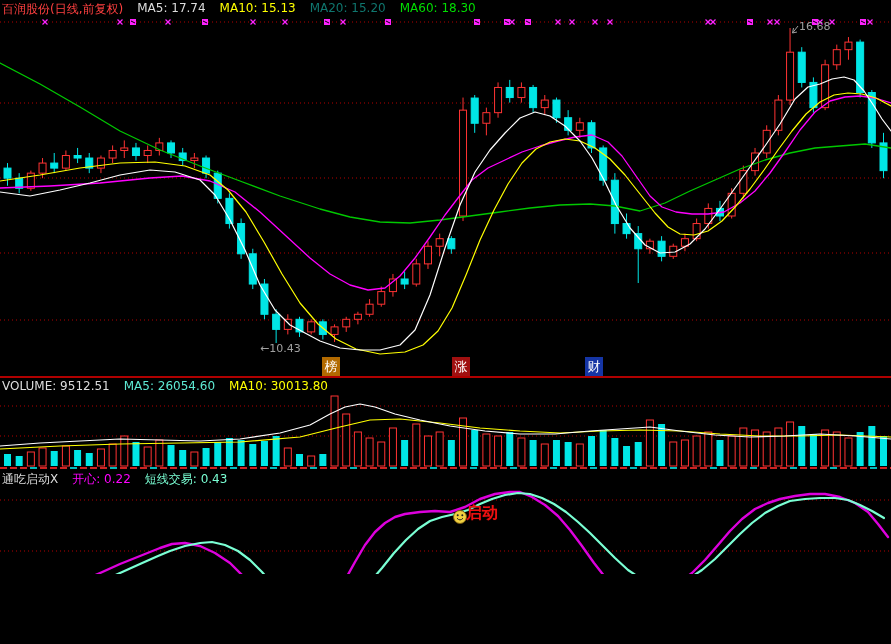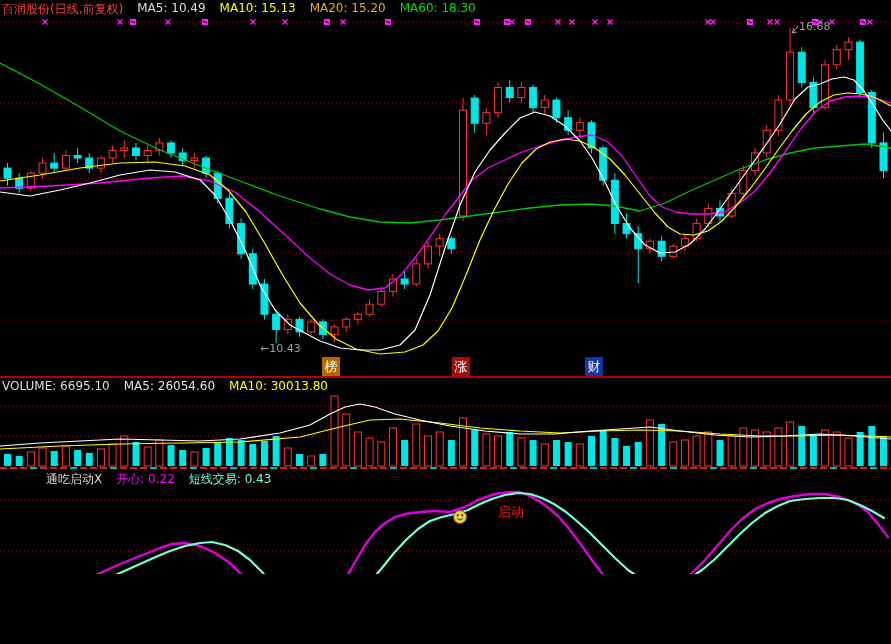--- a/index.html
+++ b/index.html
@@ -4,35 +4,35 @@
 <style>
   html,body{margin:0;padding:0;background:#000;}
   #app{position:relative;width:891px;height:574px;background:#000;overflow:hidden;
        font-family:"DejaVu Sans","Liberation Sans",sans-serif;}
   .legend{position:absolute;left:2px;display:flex;gap:14px;font-size:12px;white-space:nowrap;z-index:5;}
   .legend span{letter-spacing:0px;}
   #cv{position:absolute;left:0;top:0;z-index:1;}
   .overlay-label{position:absolute;font-size:11px;z-index:6;white-space:nowrap;}
   .wm{position:absolute;width:18px;height:19px;line-height:19px;text-align:center;color:#fff;
       font-size:13px;z-index:4;}
-  .qd{position:absolute;color:#ee1111;font-size:13px;font-weight:normal;z-index:7;text-shadow:0 0 1px #500;padding-left:32px;}
+  .qd{position:absolute;color:#ee1111;font-size:16px;font-weight:bold;z-index:7;text-shadow:0 0 1px #500;}
   .divider1{position:absolute;left:0;width:891px;height:2px;z-index:3;}
   .divider2{position:absolute;left:0;width:891px;height:2px;z-index:3;
     background:repeating-linear-gradient(90deg,#cc2222 0 7px,#000 7px 10px,#cc2222 10px 17px,#000 17px 20px,#cc2222 20px 27px,#000 27px 30px,#00bbbb 30px 37px,#000 37px 40px);}
 </style>
 </head>
 <body>
 
 <div id="app">
 
   <div class="legend" style="top:1px;">
     <span style="color:#ff4040;">百润股份(日线,前复权)</span>
-    <span style="color:#dddddd;">MA5: 10.49</span>
+    <span style="color:#dddddd;">MA5: 17.74</span>
     <span style="color:#ffff00;">MA10: 15.13</span>
-    <span style="color:#eab308;">MA20: 15.20</span>
+    <span style="color:#0f766e;">MA20: 15.20</span>
     <span style="color:#00dd00;">MA60: 18.30</span>
   </div>
 
   <svg id="cv" width="891" height="644">
       <g>
         <line x1="0" y1="22" x2="891" y2="22" stroke="#b40000" stroke-width="1" stroke-dasharray="1 3"></line>
         <line x1="0" y1="103" x2="891" y2="103" stroke="#b40000" stroke-width="1" stroke-dasharray="1 3"></line>
         <line x1="0" y1="178" x2="891" y2="178" stroke="#b40000" stroke-width="1" stroke-dasharray="1 3"></line>
         <line x1="0" y1="253" x2="891" y2="253" stroke="#b40000" stroke-width="1" stroke-dasharray="1 3"></line>
         <line x1="0" y1="320" x2="891" y2="320" stroke="#b40000" stroke-width="1" stroke-dasharray="1 3"></line>
@@ -387,29 +387,29 @@
   <div class="overlay-label" style="left:799px;top:20px;color:#a0a0a0;">16.68</div>
   <div class="overlay-label" style="left:260px;top:342px;color:#a0a0a0;">←10.43</div>
 
   <div class="wm" style="left: 322px; top: 357px; background: rgb(178, 106, 0);">榜</div>
   <div class="wm" style="left: 452px; top: 357px; background: rgb(160, 16, 16);">涨</div>
   <div class="wm" style="left: 585px; top: 357px; background: rgb(21, 53, 165);">财</div>
 
   <div class="divider1" style="top:376px;background:#b00000;"></div>
 
   <div class="legend" style="top:379px;">
-    <span style="color:#dddddd;">VOLUME: 6695.10</span>
-    <span style="color:#e5e5e5;">MA5: 26054.60</span>
+    <span style="color:#dddddd;">VOLUME: 9512.51</span>
+    <span style="color:#5eead4;">MA5: 26054.60</span>
     <span style="color:#ffff00;">MA10: 30013.80</span>
   </div>
 
   <div class="divider2" style="top:467px;"></div>
 
   <div class="legend" style="top:471px;">
-    <span style="color:#dddddd;margin-left:44px;">通吃启动X</span>
+    <span style="color:#dddddd;">通吃启动X</span>
     <span style="color:#ff00ff;">开心: 0.22</span>
     <span style="color:#7affd4;">短线交易: 0.43</span>
   </div>
 
   <div class="qd" style="left:466px;top:503px;">启动</div>
   <div class="qd" style="left:680px;top:586px;">启动</div>
 
 </div>
 
 </body></html>

